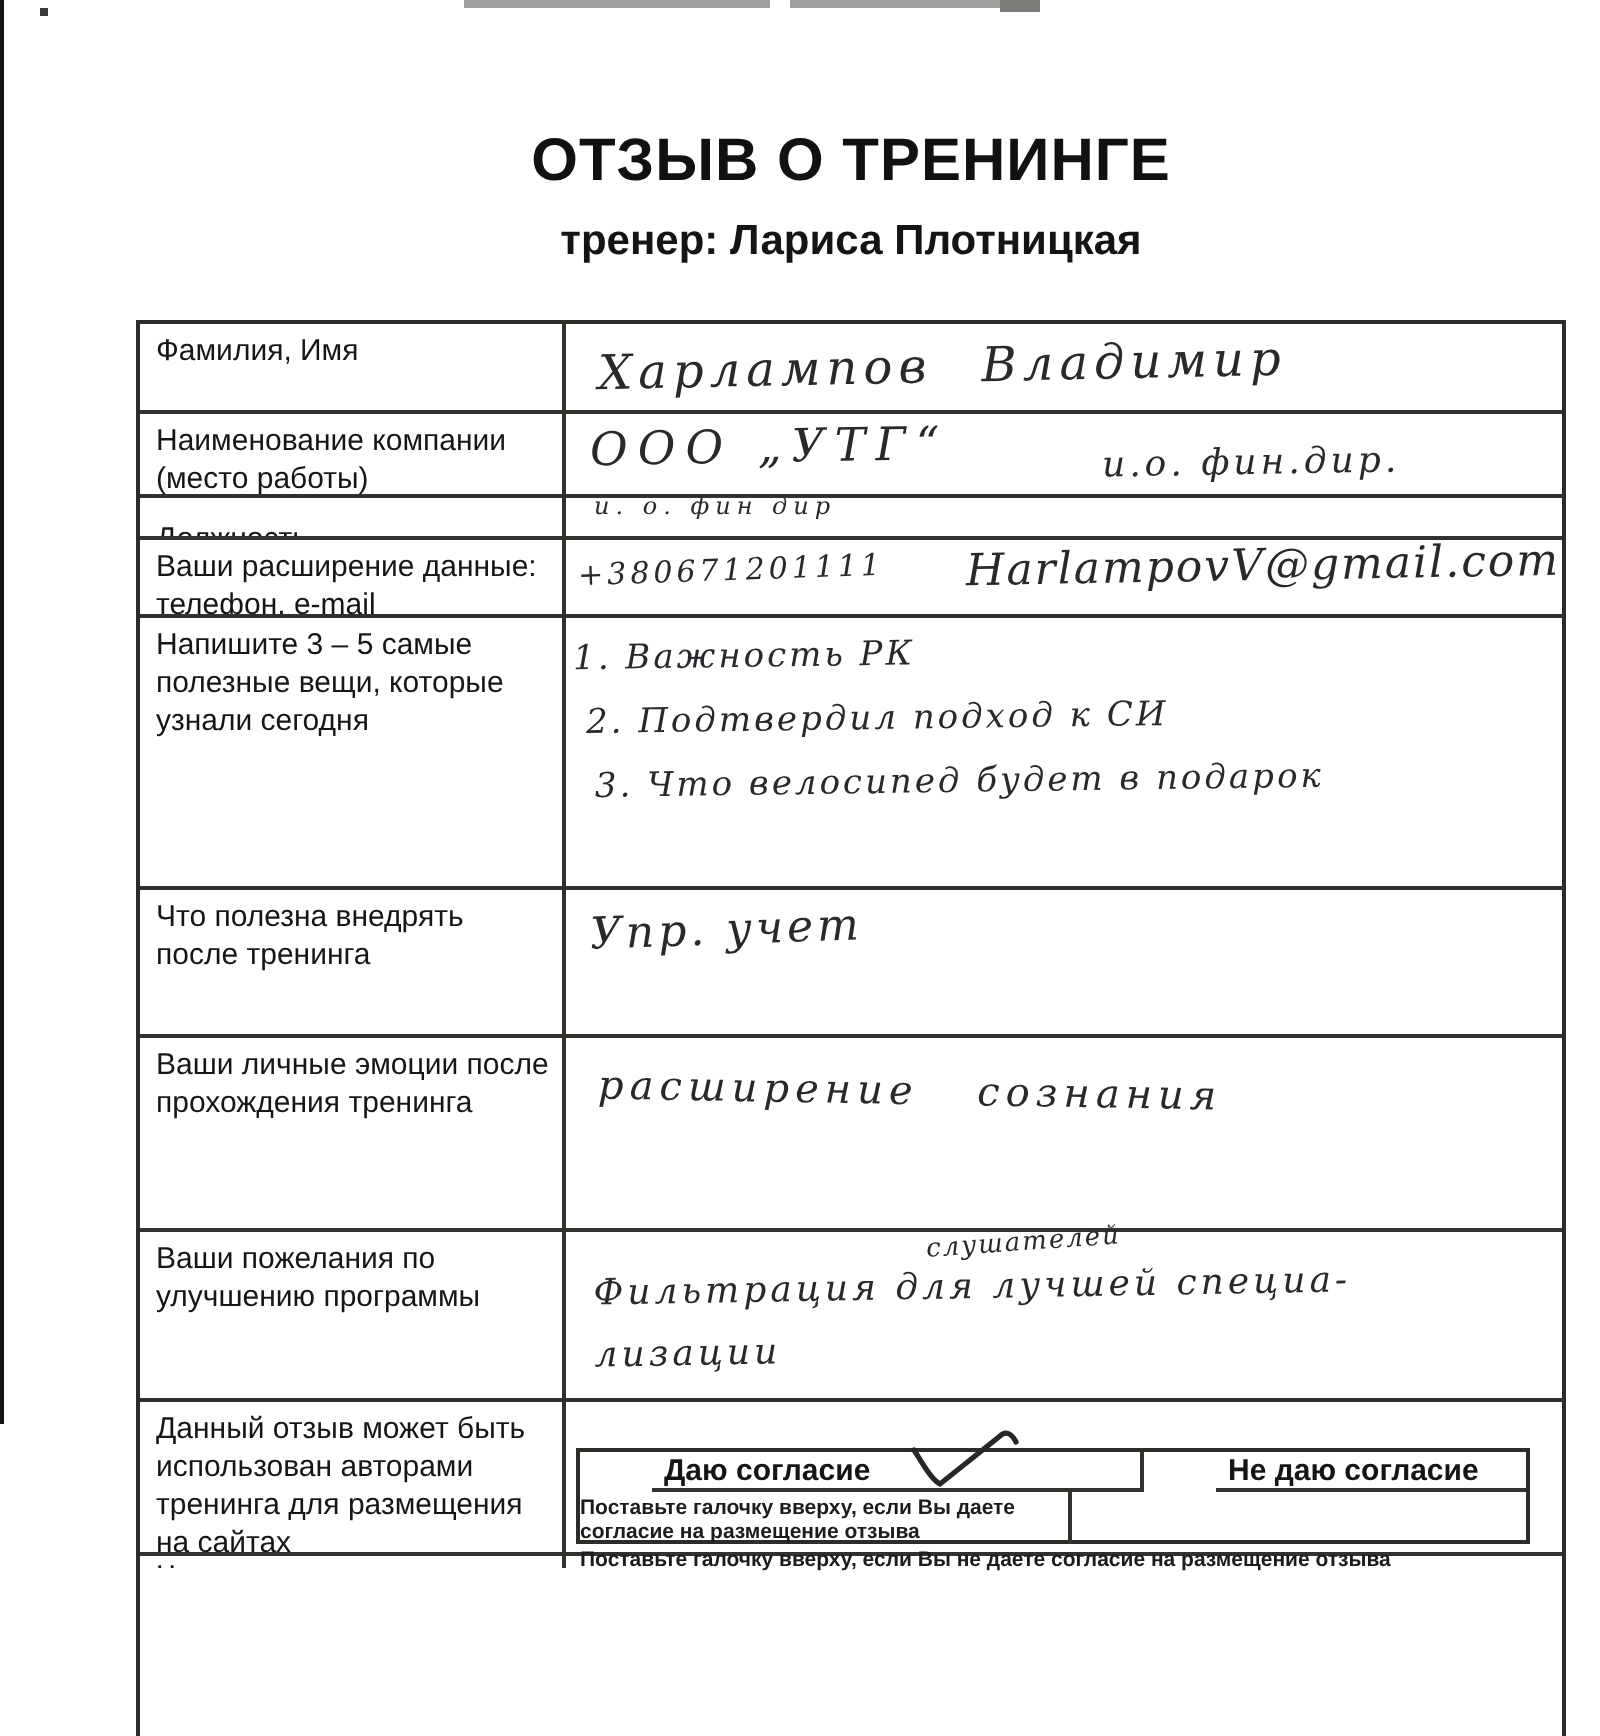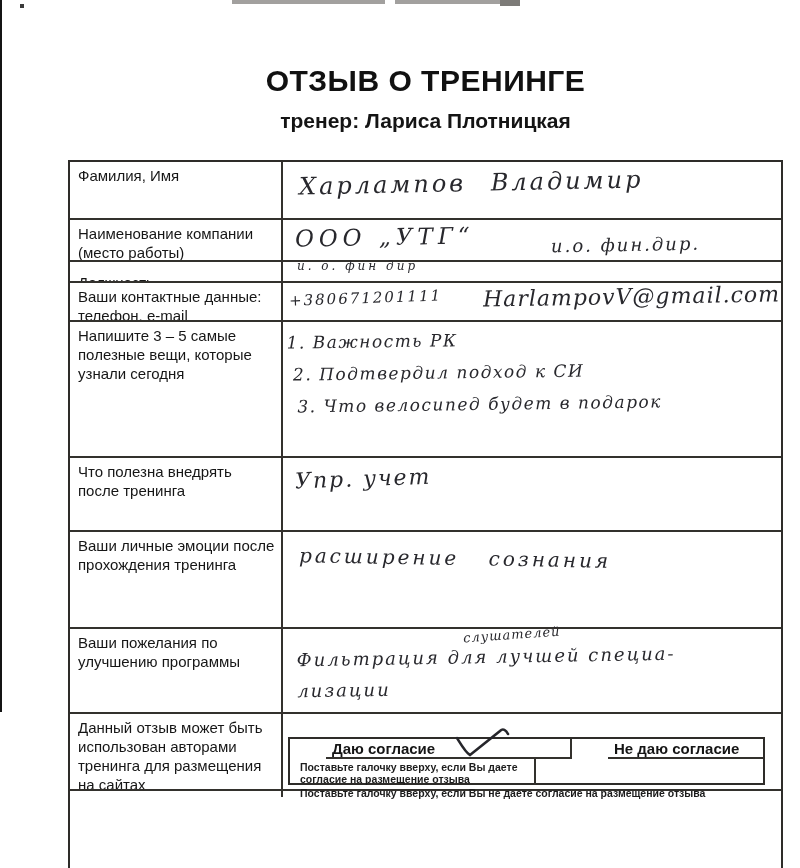--- a/index.html
+++ b/index.html
@@ -41,21 +41,21 @@
     position:absolute;white-space:nowrap;
   }
   .hw-lines div{white-space:nowrap;}
   
   .consent{
     position:absolute;left:5px;top:23px;width:477px;height:48px;
     border:2px solid #2e2c29;box-sizing:border-box;display:flex;flex-wrap:wrap;
   }
   .c-head{height:20px;font-size:15px;font-weight:bold;padding:1px 4px 0 6px;
     box-sizing:border-box;border-bottom:2px solid #33312d;color:#151515;position:relative;margin-left:36px;}
-  .c-desc{font-size:10.5px;line-height:12px;font-weight:bold;padding:2px 4px 0 10px;
+  .c-desc{font-size:10.5px;line-height:12px;font-weight:bold;padding:2px 4px 0 0;
     box-sizing:border-box;color:#1c1c1c;}
   .c-left{width:246px;flex:0 0 246px;border-right:2px solid #33312d;}
   .c-right{flex:1 1 auto;}
   .c-right-d{text-align:justify;}
   .tick{position:absolute;left:128px;top:-12px;width:58px;height:32px;}
   
   .cutrow{height:6px;overflow:hidden;}
   .cutrow .lbl{border-right:2px solid #33312d;padding-top:1px;}
 </style>
 </head>
@@ -67,21 +67,21 @@
 <div class="smudge s2"></div>
 <div class="smudge s3"></div>
 
 <div class="header">
   <div class="title">ОТЗЫВ О ТРЕНИНГЕ</div>
   <div class="subtitle">тренер: Лариса Плотницкая</div>
 </div>
 
 <div class="tbl">
 
-  <div class="row" style="height:58px">
+  <div class="row" style="height:45px">
     <div class="cell lbl">Фамилия, Имя</div>
     <div class="cell ans">
       <div class="hw" style="left:16px;top:7px;font-size:24px;letter-spacing:3px;word-spacing:14px;transform:rotate(-1.2deg)">Харлампов Владимир</div>
     </div>
   </div>
 
   <div class="row" style="height:42px">
     <div class="cell lbl">Наименование компании (место работы)</div>
     <div class="cell ans">
       <div class="hw" style="left:12px;top:4px;font-size:23px;letter-spacing:5px;transform:rotate(-1deg)">ООО „УТГ“</div>
@@ -90,21 +90,21 @@
   </div>
 
   <div class="row" style="height:21px">
     <div class="cell lbl" style="padding-top:11px">Должность</div>
     <div class="cell ans">
       <div class="hw" style="left:14px;top:-3px;font-size:12px;letter-spacing:3px">и. о.  фин дир</div>
     </div>
   </div>
 
   <div class="row" style="height:39px">
-    <div class="cell lbl">Ваши контактные данные: телефон, e-mail</div>
+    <div class="cell lbl">Ваши расширение данные: телефон, e-mail</div>
     <div class="cell ans">
       <div class="hw" style="left:6px;top:6px;font-size:15px;letter-spacing:2px;transform:rotate(-2deg)">+380671201111</div>
       <div class="hw" style="left:200px;top:1px;font-size:22px;letter-spacing:1px;transform:rotate(-1deg)">HarlampovV@gmail.com</div>
     </div>
   </div>
 
   <div class="row" style="height:136px">
     <div class="cell lbl">Напишите 3 – 5 самые полезные вещи, которые узнали сегодня</div>
     <div class="cell ans">
       <div class="hw hw-lines" style="left:4px;top:2px;font-size:17px;line-height:32px;letter-spacing:1.5px;transform:rotate(-0.8deg)">

